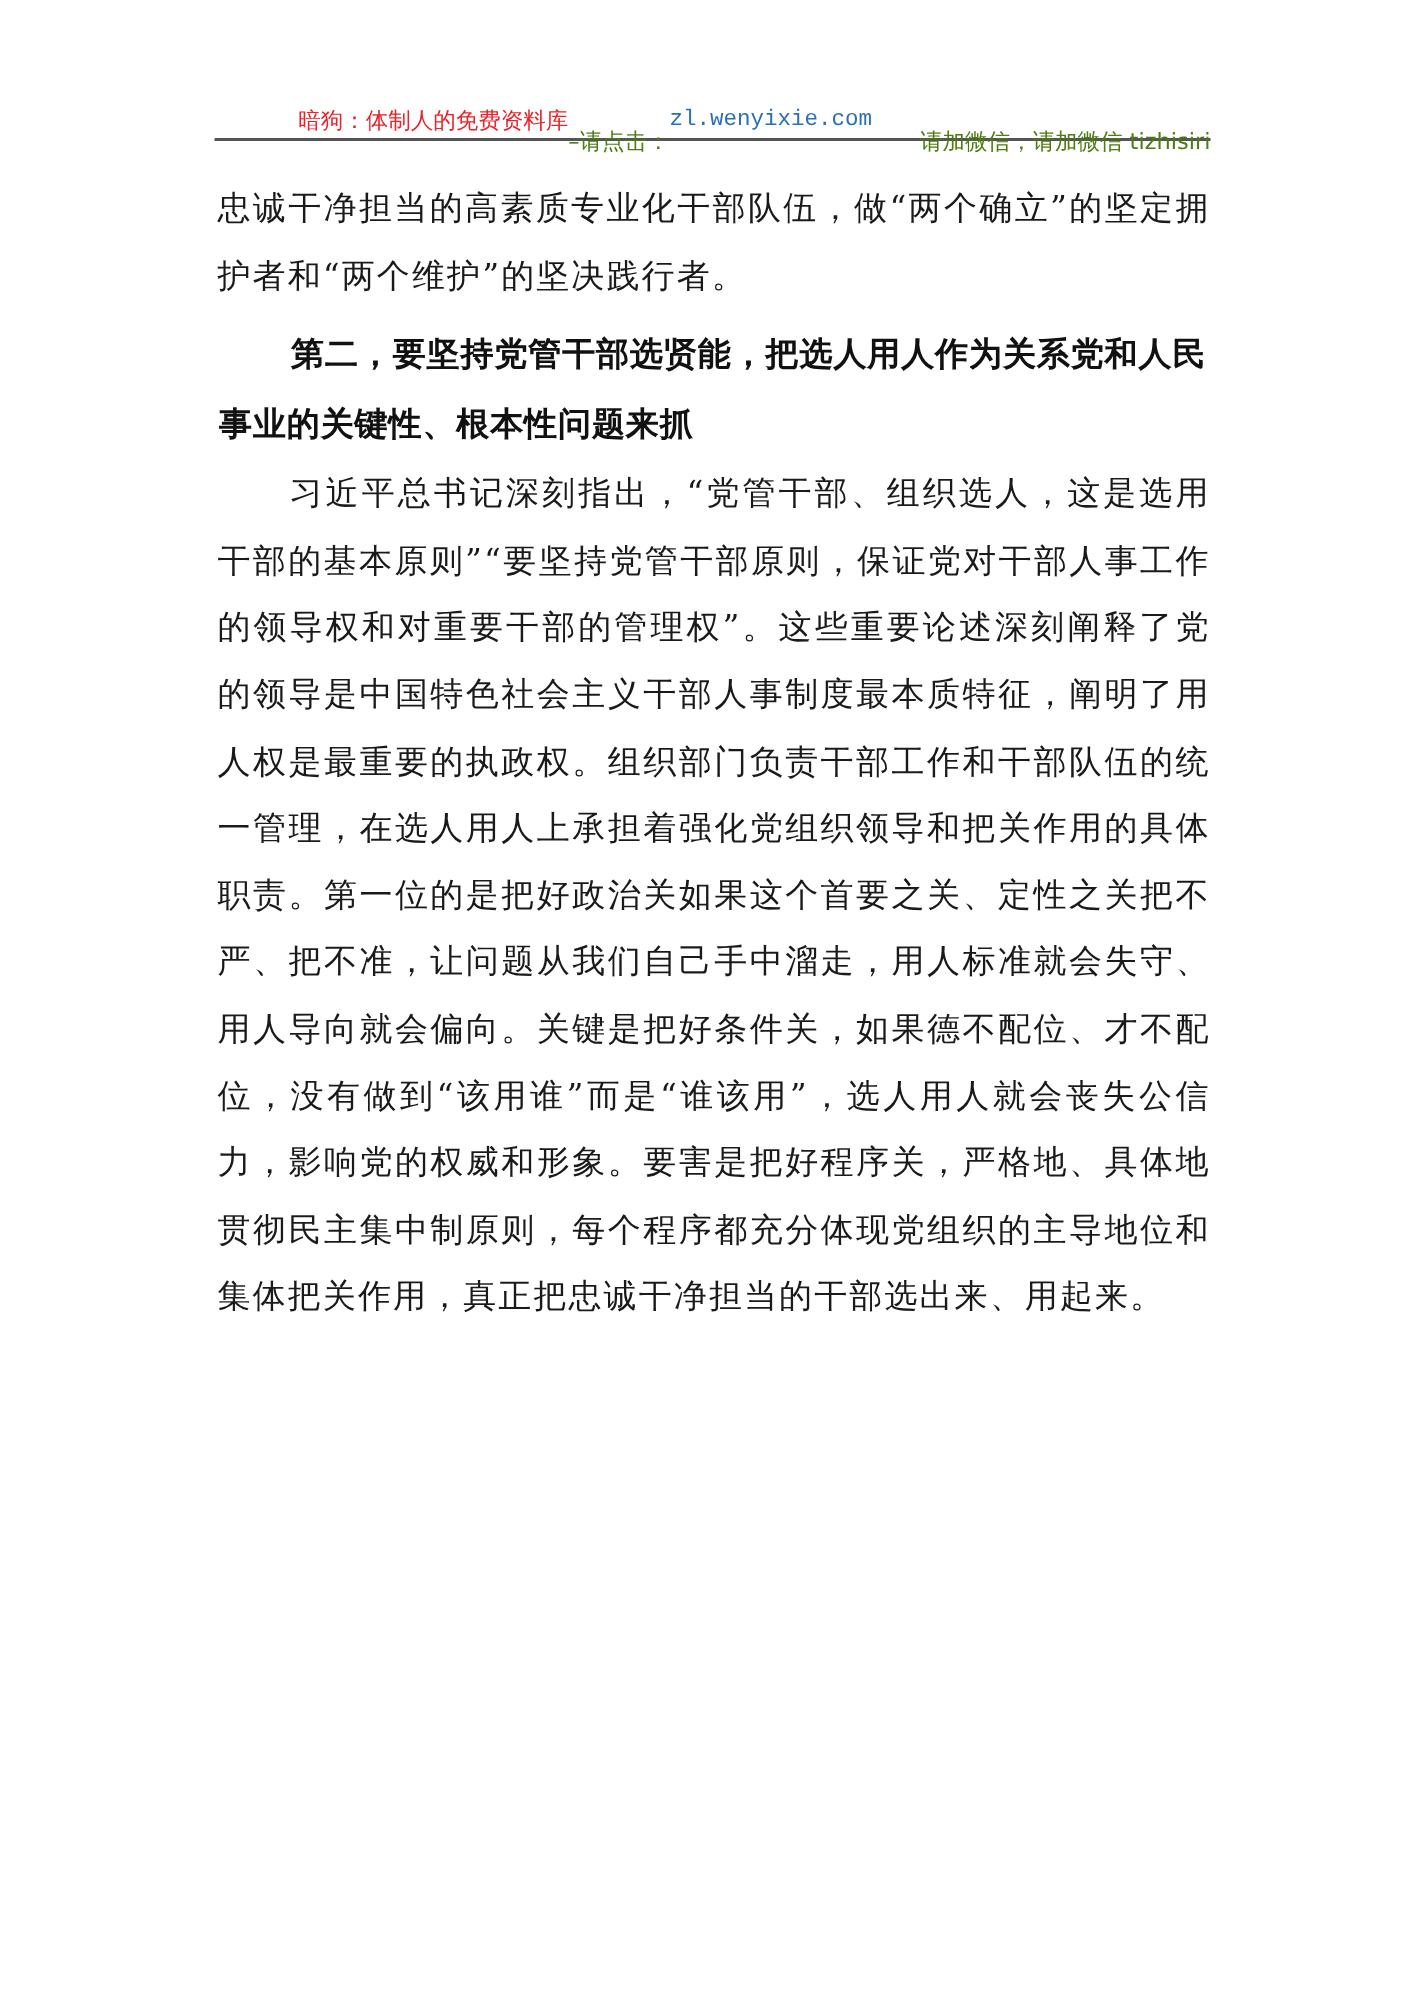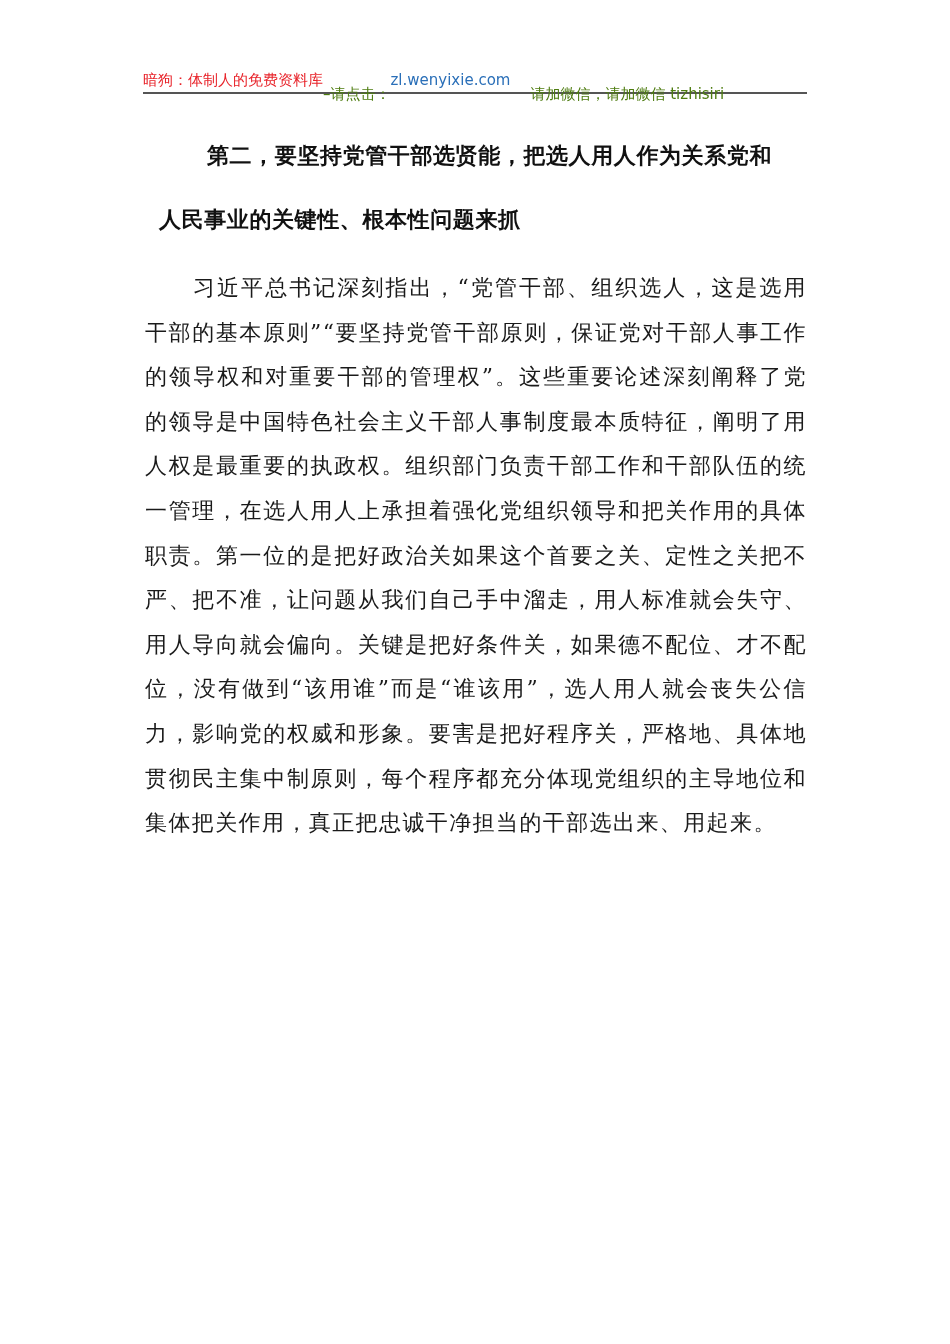--- a/index.html
+++ b/index.html
@@ -21,60 +21,62 @@
       top: 68px;
       width: 664px;
       height: 24px;
       font-family: "DejaVu Sans", sans-serif;
       font-size: 15px;
       line-height: 24px;
       white-space: nowrap;
       border-bottom: 2px solid #555555;
       display: flex;
       align-items: center;
+      justify-content: flex-end;
     }
     .header .red { color: #e8232a; }
     .header .black { color: #4d7c0f; margin-top: 28px; }
-    .header .blue { color: #2a6fb8; margin-right: 20px; }
+    .header .blue { color: #2a6fb8; margin-right: 32px; font-family: Liberation Mono, monospace; }
     .page-body {
       position: absolute;
       left: 145px;
       top: 118px;
       width: 662px;
     }
     .para {
       margin: 0;
       font-family: "DejaVu Serif", serif;
       font-size: 22px;
       line-height: 44.6px;
       text-align: justify;
       letter-spacing: 1.4px;
       color: #1a1a1a;
     }
     .para.indent { text-indent: 48px; }
     .heading {
-      margin: 14px;
+      margin: 1px;
       font-family: "DejaVu Sans", sans-serif;
       font-weight: bold;
       font-size: 22px;
-      line-height: 64px;
+      line-height: 47px;
       text-indent: 48px;
       letter-spacing: 0.6px;
       color: #111111;
       margin-top: 6px;
     }
     .gap { height: 12px; }
   </style>
 </head>
 <body>
 
 <div class="header">
   <span class="red">暗狗：体制人的免费资料库</span>
   <span class="black">–请点击：</span>
   <span class="blue">zl.wenyixie.com</span>
   <span class="black">请加微信，请加微信 tizhisiri</span>
 </div>
 
 <div class="page-body">
+  <p class="para">忠诚干净担当的高素质专业化干部队伍，做“两个确立”的坚定拥护者和“两个维护”的坚决践行者。</p>
   <p class="heading">第二，要坚持党管干部选贤能，把选人用人作为关系党和人民事业的关键性、根本性问题来抓</p>
   <p class="para indent">习近平总书记深刻指出，“党管干部、组织选人，这是选用干部的基本原则”“要坚持党管干部原则，保证党对干部人事工作的领导权和对重要干部的管理权”。这些重要论述深刻阐释了党的领导是中国特色社会主义干部人事制度最本质特征，阐明了用人权是最重要的执政权。组织部门负责干部工作和干部队伍的统一管理，在选人用人上承担着强化党组织领导和把关作用的具体职责。第一位的是把好政治关如果这个首要之关、定性之关把不严、把不准，让问题从我们自己手中溜走，用人标准就会失守、用人导向就会偏向。关键是把好条件关，如果德不配位、才不配位，没有做到“该用谁”而是“谁该用”，选人用人就会丧失公信力，影响党的权威和形象。要害是把好程序关，严格地、具体地贯彻民主集中制原则，每个程序都充分体现党组织的主导地位和集体把关作用，真正把忠诚干净担当的干部选出来、用起来。</p>
   <div class="gap"></div>
 </div>
 
 </body></html>

